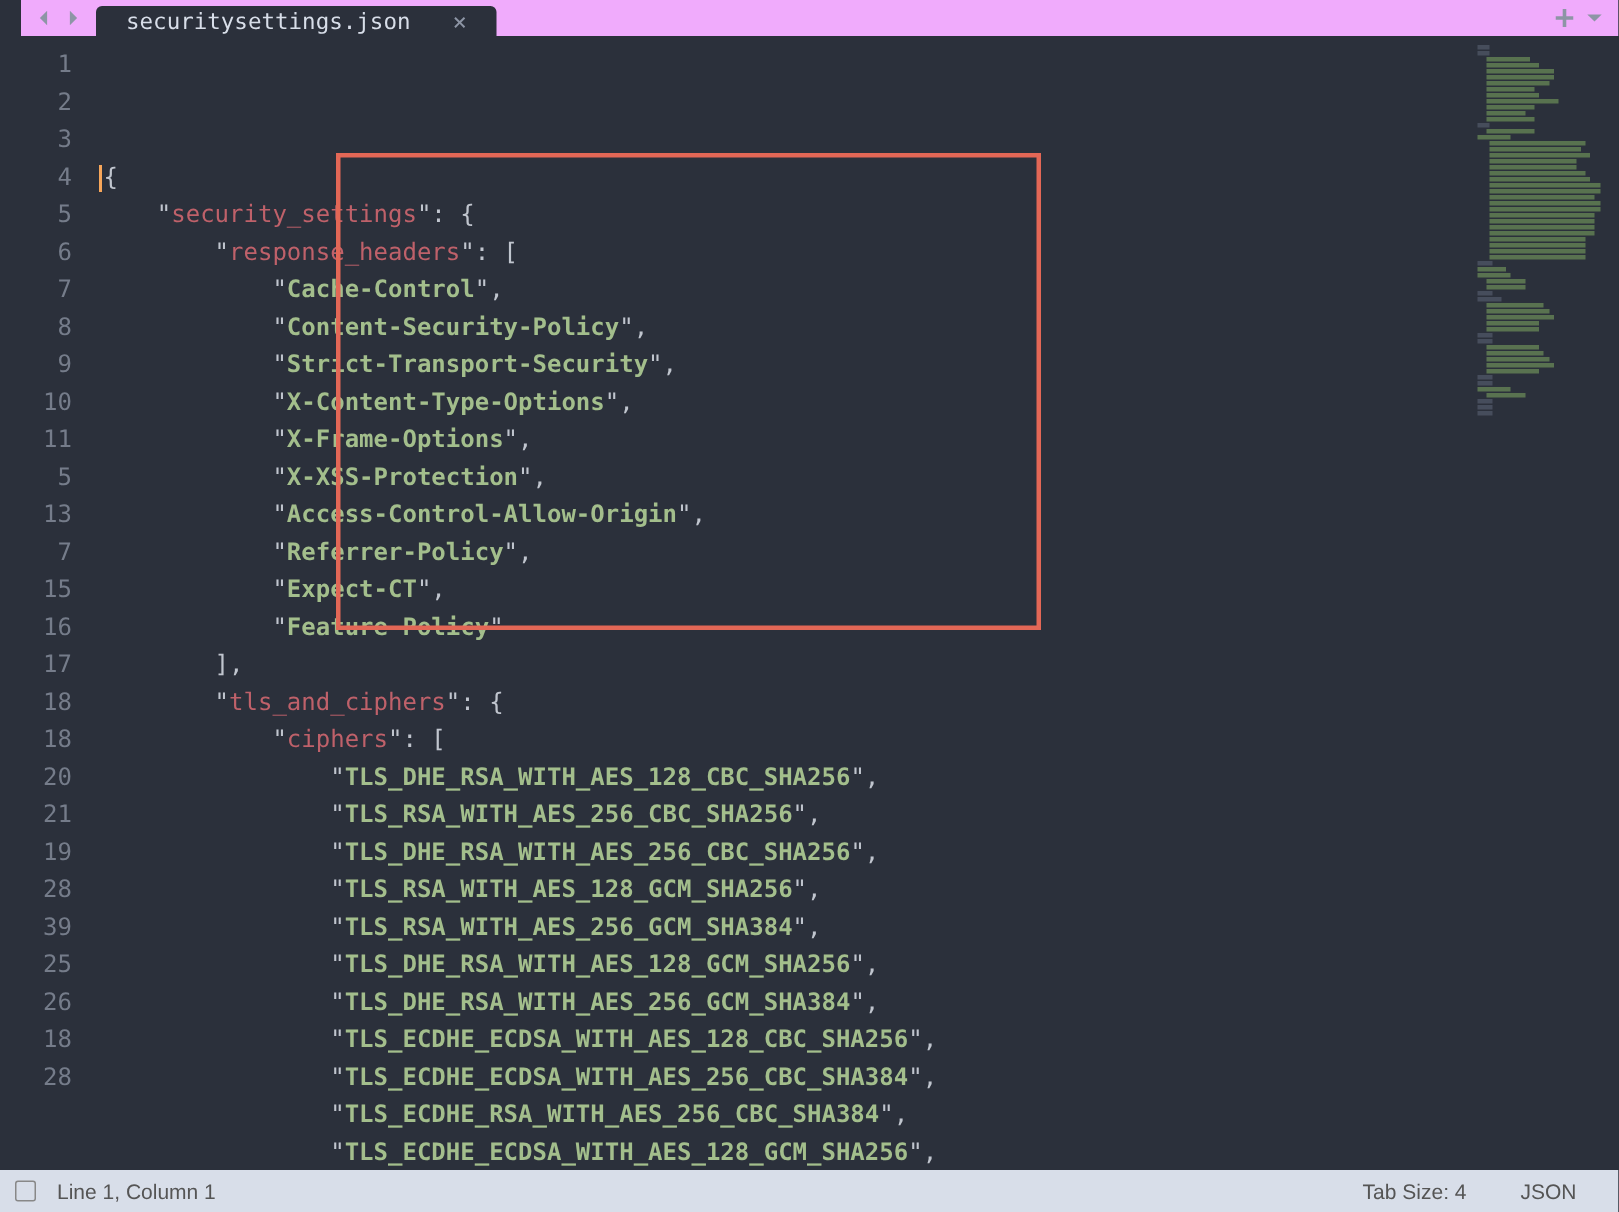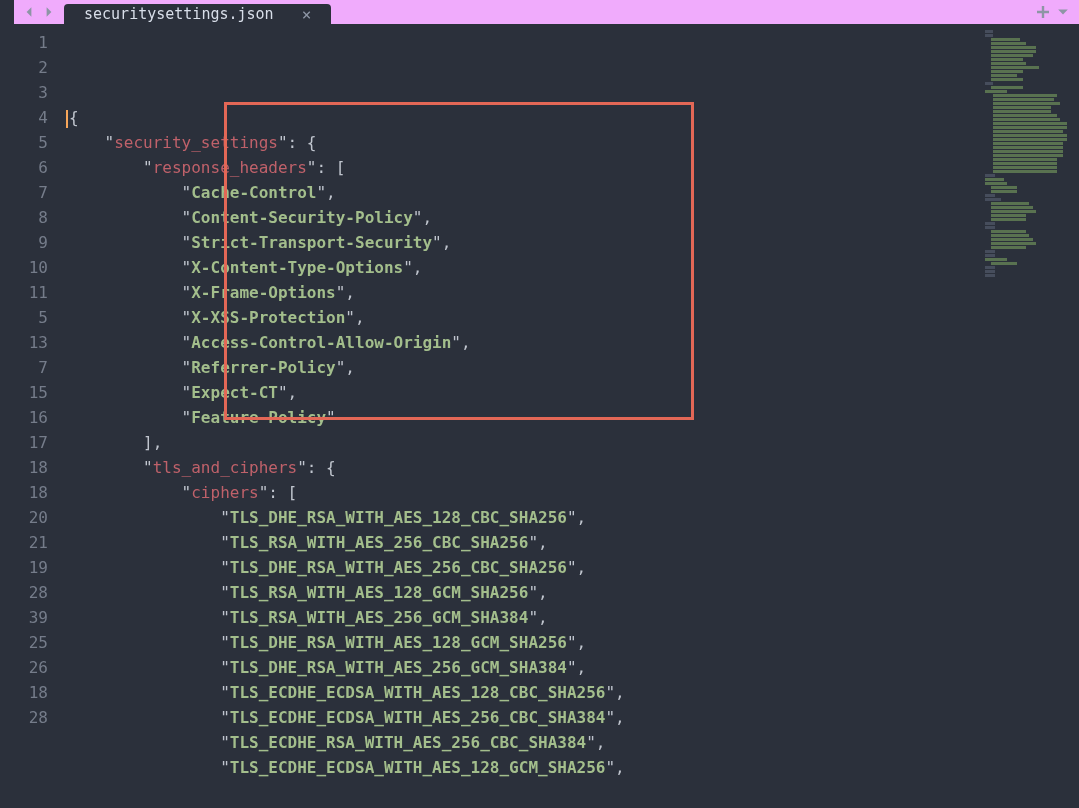--- a/index.html
+++ b/index.html
@@ -168,14 +168,21 @@
         <div class="ml " style="margin-left: 2px; width: 9.6px;"></div>
         <div class="ml " style="margin-left: 2px; width: 9.6px;"></div>
         <div class="ml g" style="margin-left: 2px; width: 22.4px;"></div>
         <div class="ml g" style="margin-left: 8px; width: 25.6px;"></div>
         <div class="ml " style="margin-left: 2px; width: 9.6px;"></div>
         <div class="ml " style="margin-left: 2px; width: 9.6px;"></div>
         <div class="ml " style="margin-left: 2px; width: 9.6px;"></div>
       </div>
   </div>
 
+  <div class="statusbar">
+    <span class="box"></span>
+    <span>Line 1, Column 1</span>
+    <span class="spacer"></span>
+    <span class="seg">Tab Size: 4</span>
+    <span class="seg">JSON</span>
+  </div>
 
 </div>
 
 </body></html>

